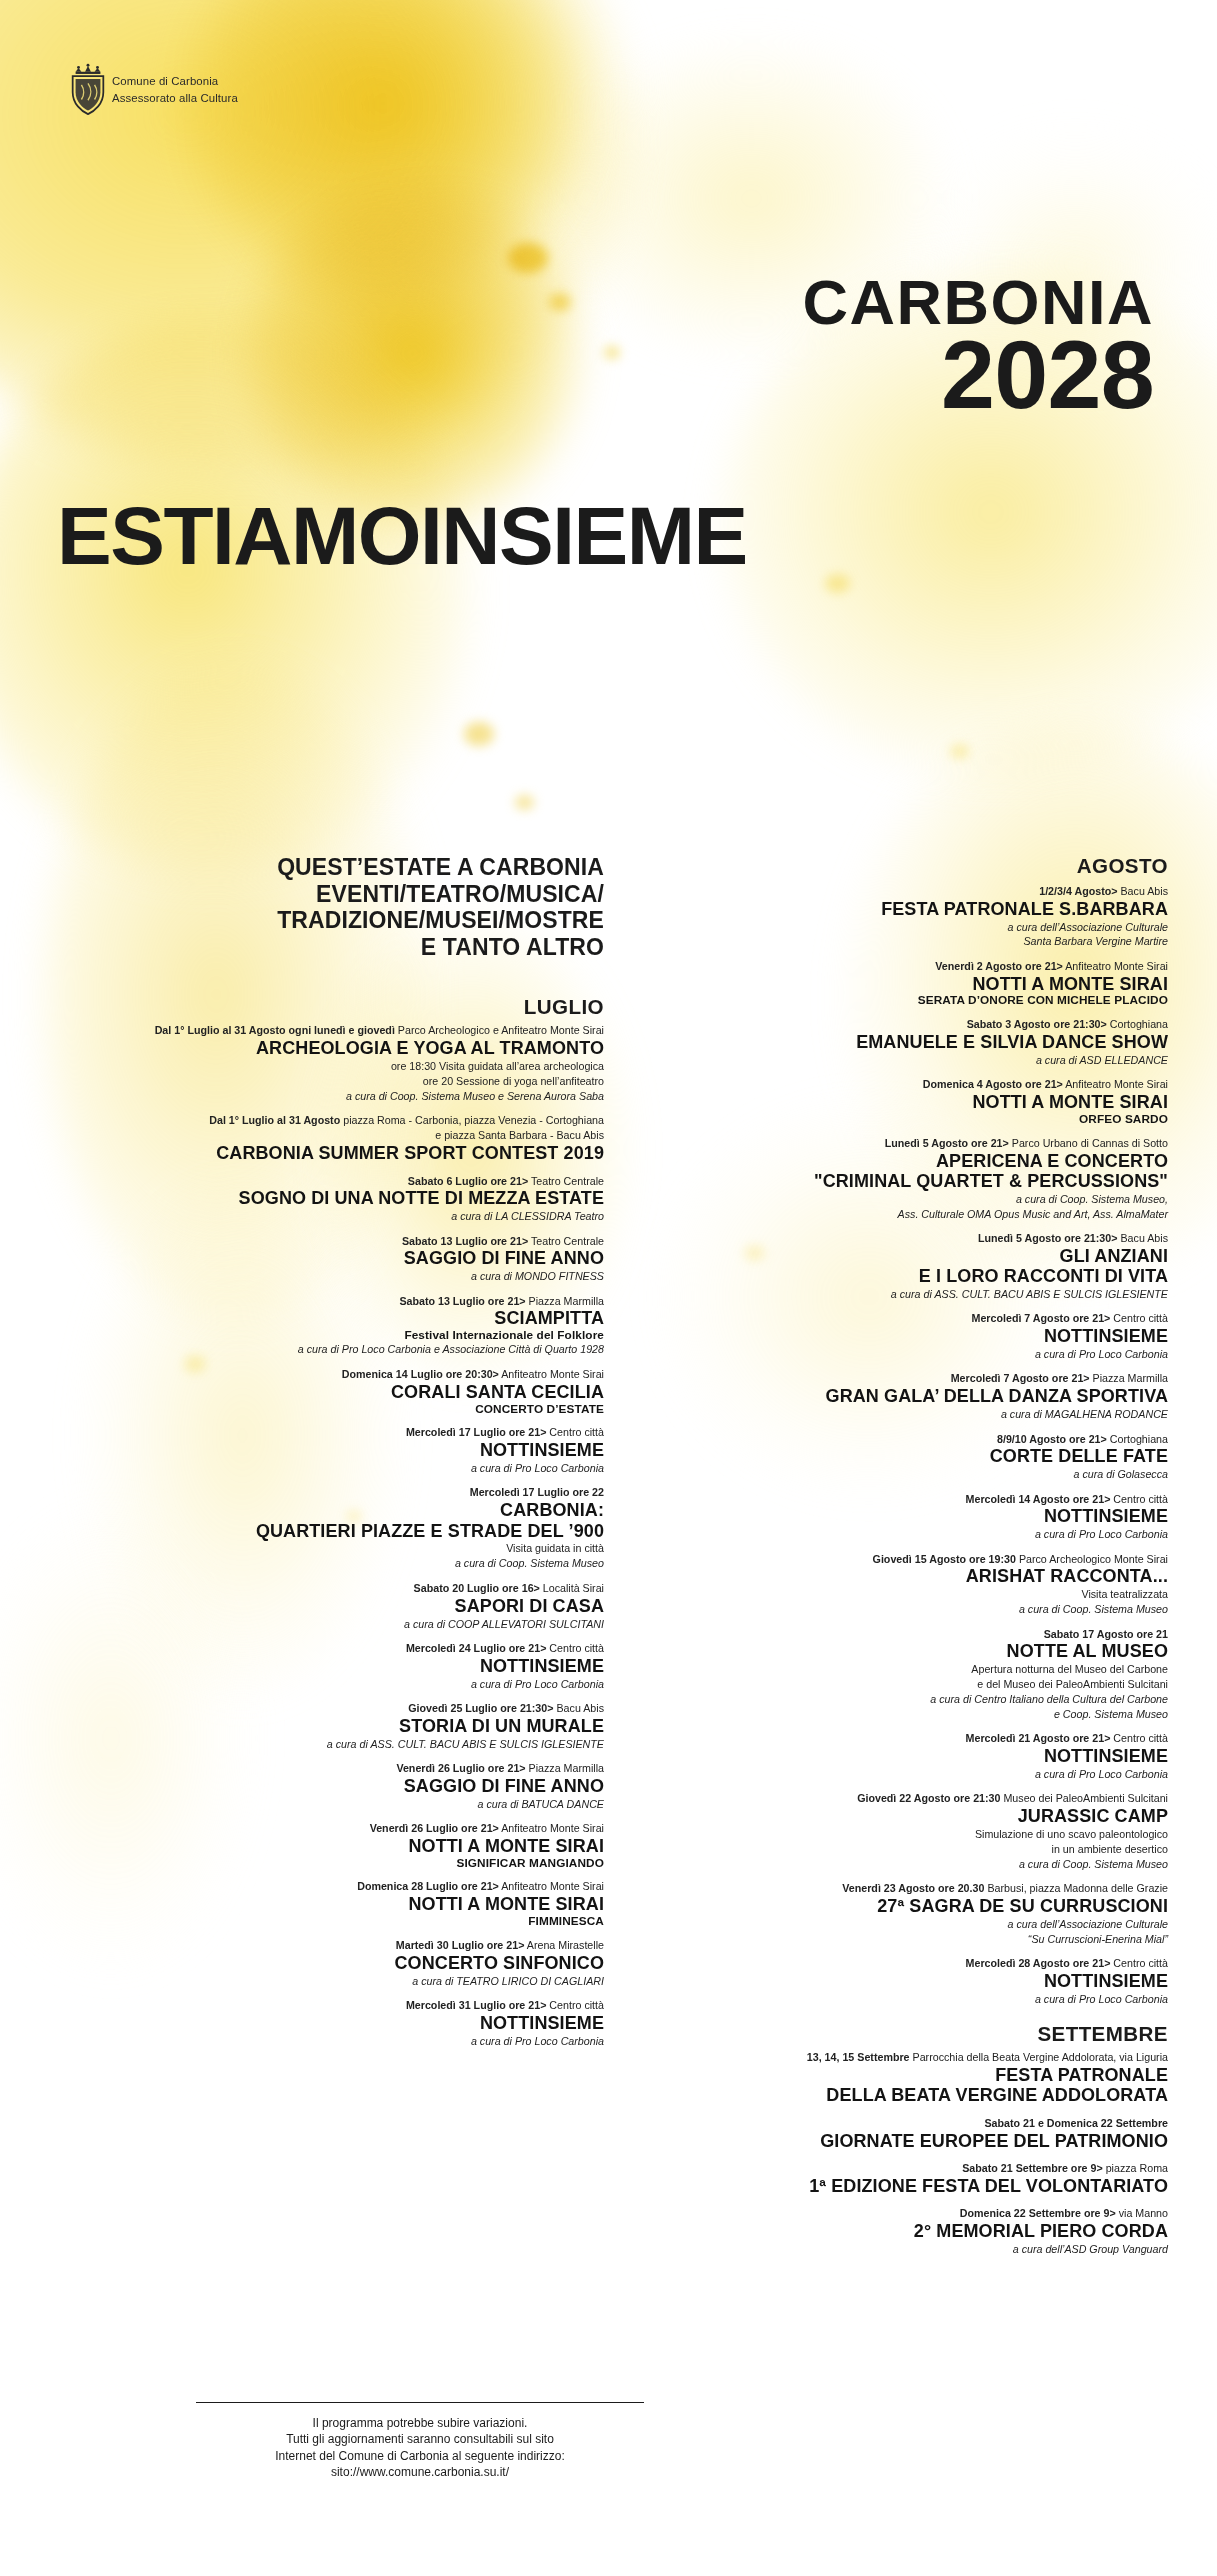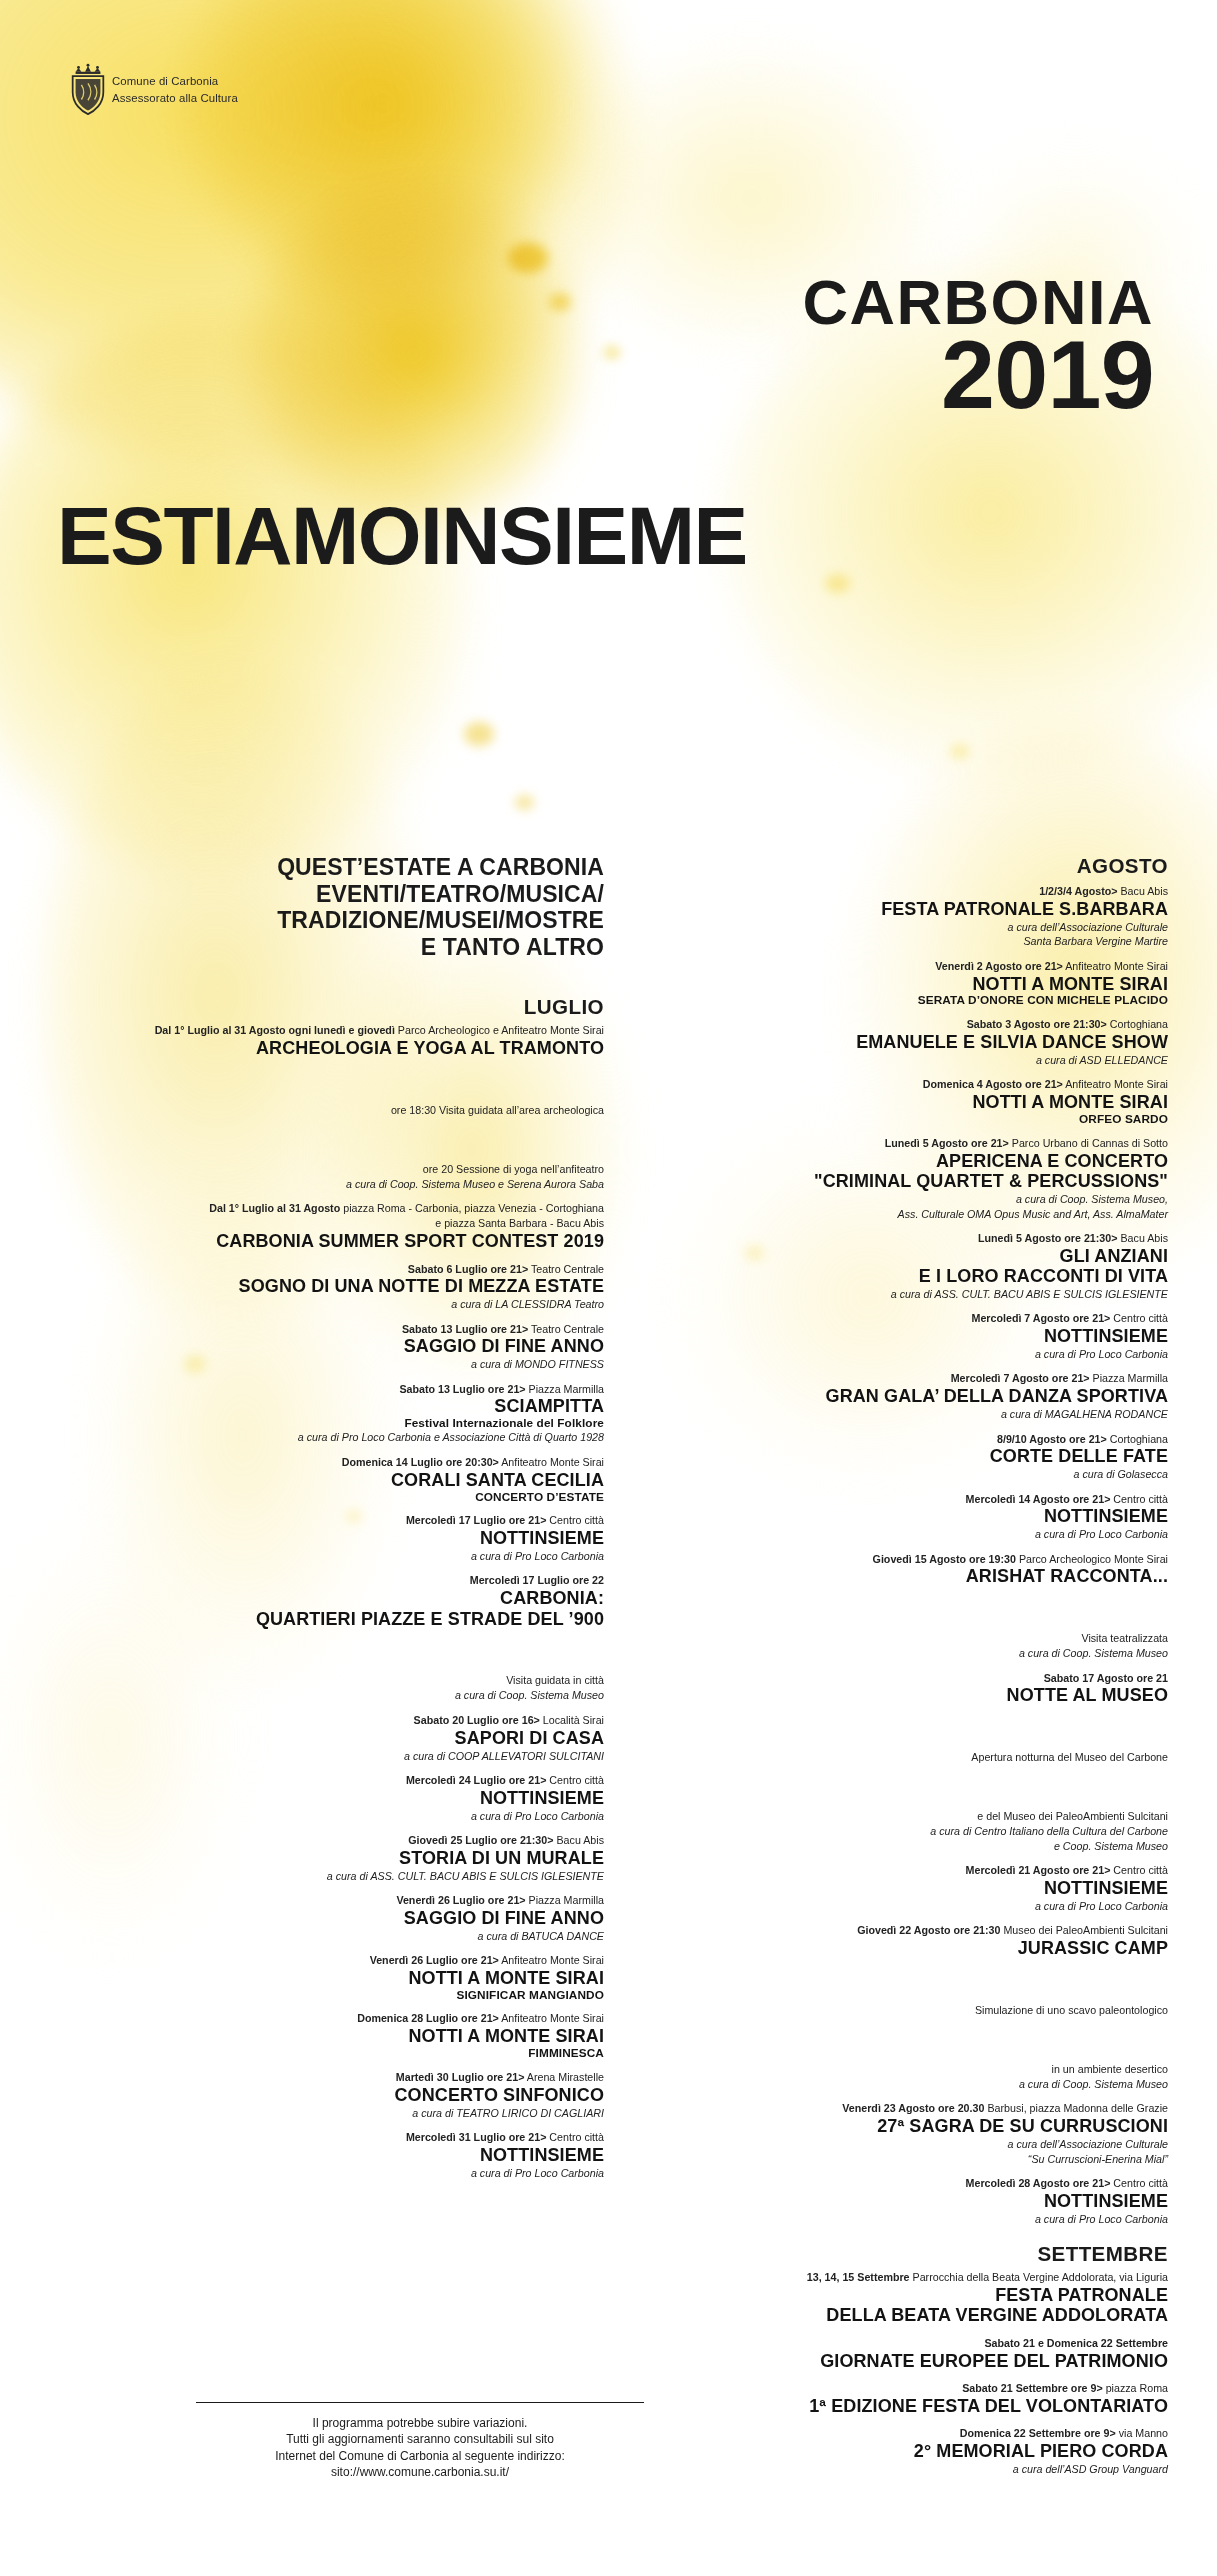--- a/index.html
+++ b/index.html
@@ -106,21 +106,21 @@
   .e-when b { font-weight: bold; }
   .e-place { font-size: 10.7px; line-height: 1.42; color: #222; }
   .e-title {
     font-size: 18px; font-weight: bold; line-height: 1.1;
     letter-spacing: 0.1px; color: #131313; margin-top: 0.7px;
   }
   .e-sub {
     font-size: 11.8px; font-weight: bold; line-height: 1.12;
     letter-spacing: 0.1px; color: #131313;
   }
-  .e-note { font-size: 10.7px; line-height: 1.4; color: #222; margin-top: 44px; }
+  .e-note { font-size: 10.7px; line-height: 1.4; color: #222; }
   .e-cura { font-size: 10.7px; font-style: italic; line-height: 1.38; color: #222; }
 
   
   .footer {
     position: absolute; left: 196px; top: 2402px; width: 448px;
     text-align: center;
   }
   .footer-rule { border-top: 1.2px solid #1b1b1b; margin: 0 0 11.8px 0; }
   .footer p { margin: 0; font-size: 12px; line-height: 1.38; color: #1b1b1b; }
 </style>
@@ -169,21 +169,21 @@
       </svg>
     </span>
     <span class="logo-text">
       <div>Comune di Carbonia</div>
       <div>Assessorato alla Cultura</div>
     </span>
   </div>
 
   <div class="masthead">
     <div class="mh-carbonia">CARBONIA</div>
-    <div class="mh-year">2019</div>
+    <div class="mh-year">2028</div>
   </div>
   <div class="mh-estiamo">ESTIAMOINSIEME</div>
 
   <div class="columns">
 
     <div class="col col-left">
       <div class="intro" id="intro">QUEST’ESTATE A CARBONIA<br>EVENTI/TEATRO/MUSICA/<br>TRADIZIONE/MUSEI/MOSTRE<br>E TANTO ALTRO</div>
       <div class="month">LUGLIO</div>
       <div id="luglio-list">
           <div class="event">

